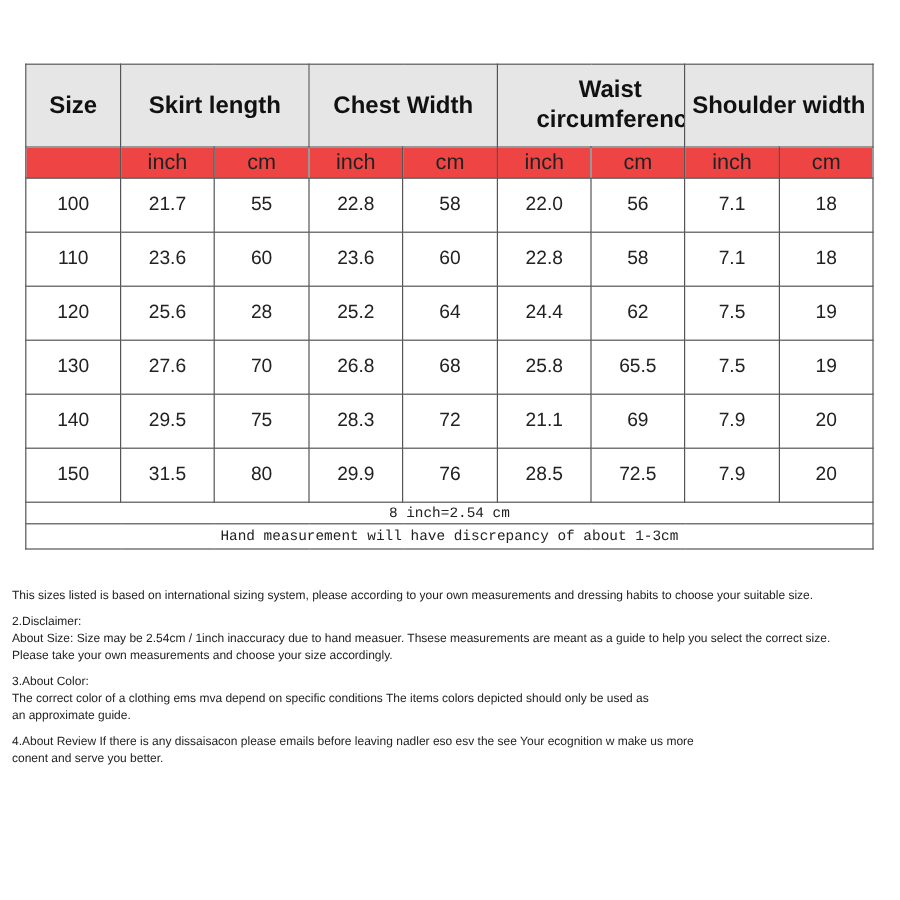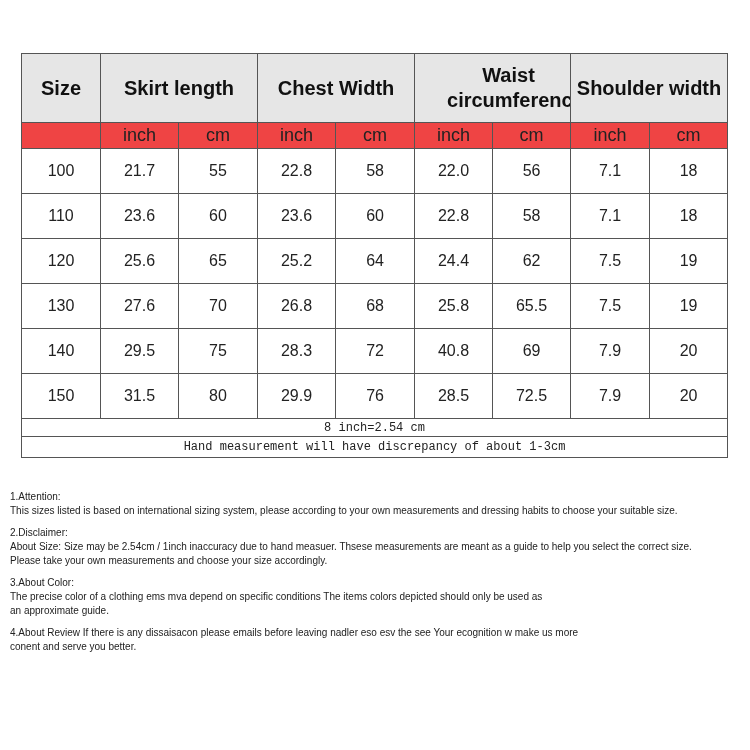--- a/index.html
+++ b/index.html
@@ -90,21 +90,21 @@
     <td>23.6</td>
     <td>60</td>
     <td>22.8</td>
     <td>58</td>
     <td>7.1</td>
     <td>18</td>
   </tr>
   <tr class="row">
     <td>120</td>
     <td>25.6</td>
-    <td>65</td>
+    <td>28</td>
     <td>25.2</td>
     <td>64</td>
     <td>24.4</td>
     <td>62</td>
     <td>7.5</td>
     <td>19</td>
   </tr>
   <tr class="row">
     <td>130</td>
     <td>27.6</td>
@@ -115,21 +115,21 @@
     <td>65.5</td>
     <td>7.5</td>
     <td>19</td>
   </tr>
   <tr class="row">
     <td>140</td>
     <td>29.5</td>
     <td>75</td>
     <td>28.3</td>
     <td>72</td>
-    <td>40.8</td>
+    <td>21.1</td>
     <td>69</td>
     <td>7.9</td>
     <td>20</td>
   </tr>
   <tr class="row">
     <td>150</td>
     <td>31.5</td>
     <td>80</td>
     <td>29.9</td>
     <td>76</td>
@@ -142,30 +142,29 @@
     <td colspan="9">8 inch=2.54 cm</td>
   </tr>
   <tr class="note n2">
     <td colspan="9">Hand measurement will have discrepancy of about 1-3cm</td>
   </tr>
 </tbody>
   </table>
 
 <div class="notes">
   <div class="section">
-    <p>1.Attention:</p>
     <p>This sizes listed is based on international sizing system, please according to your own measurements and dressing habits to choose your suitable size.</p>
   </div>
   <div class="section">
     <p>2.Disclaimer:</p>
     <p>About Size: Size may be 2.54cm / 1inch inaccuracy due to hand measuer. Thsese measurements are meant as a guide to help you select the correct size.</p>
     <p>Please take your own measurements and choose your size accordingly.</p>
   </div>
   <div class="section">
     <p>3.About Color:</p>
-    <p>The precise color of a clothing ems mva depend on specific conditions The items colors depicted should only be used as</p>
+    <p>The correct color of a clothing ems mva depend on specific conditions The items colors depicted should only be used as</p>
     <p>an approximate guide.</p>
   </div>
   <div class="section">
     <p>4.About Review If there is any dissaisacon please emails before leaving nadler eso esv the see Your ecognition w make us more</p>
     <p>conent and serve you better.</p>
   </div>
 </div>
 
 </body></html>

